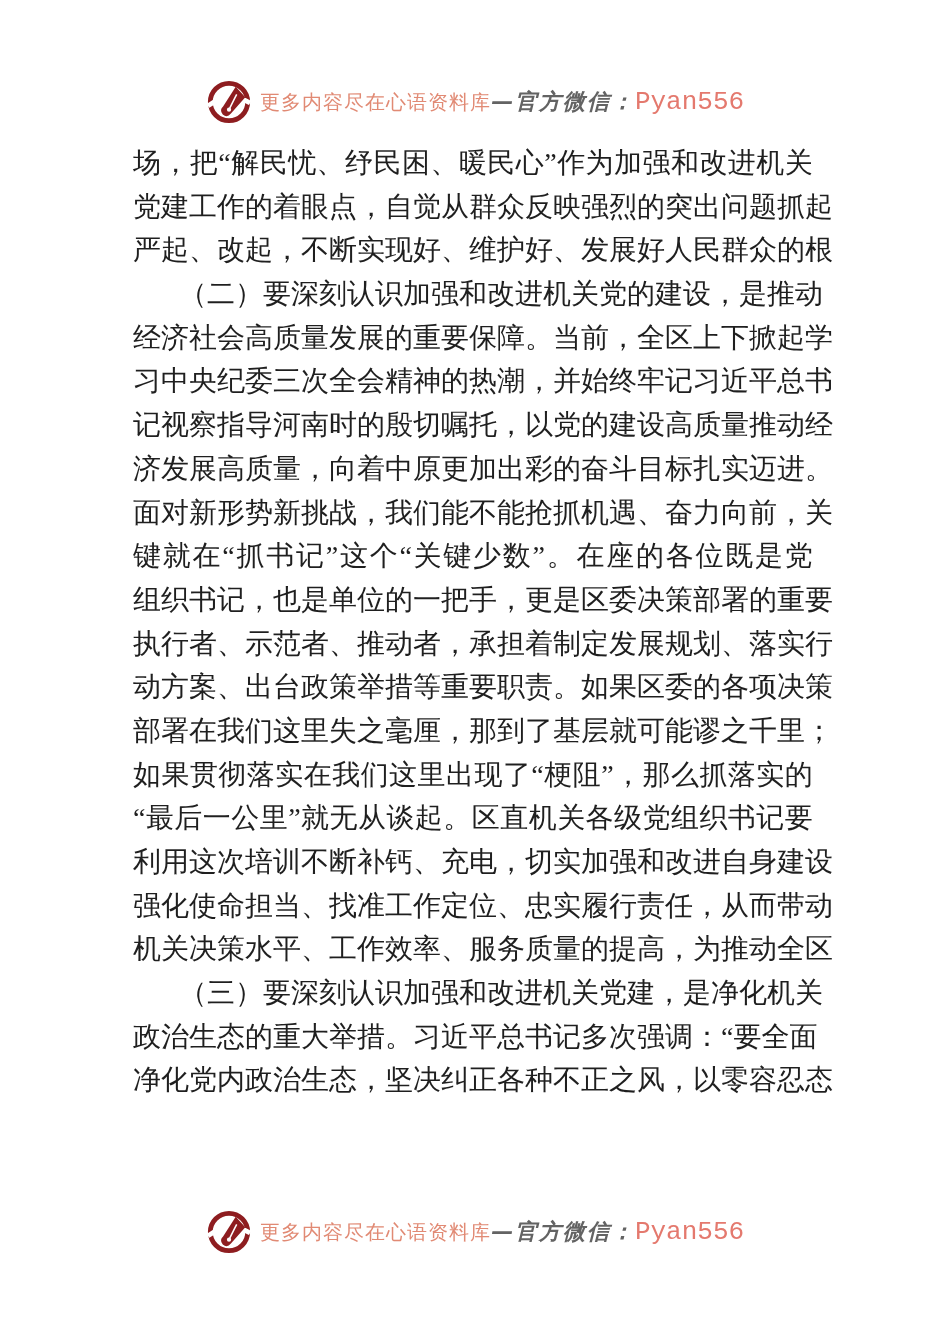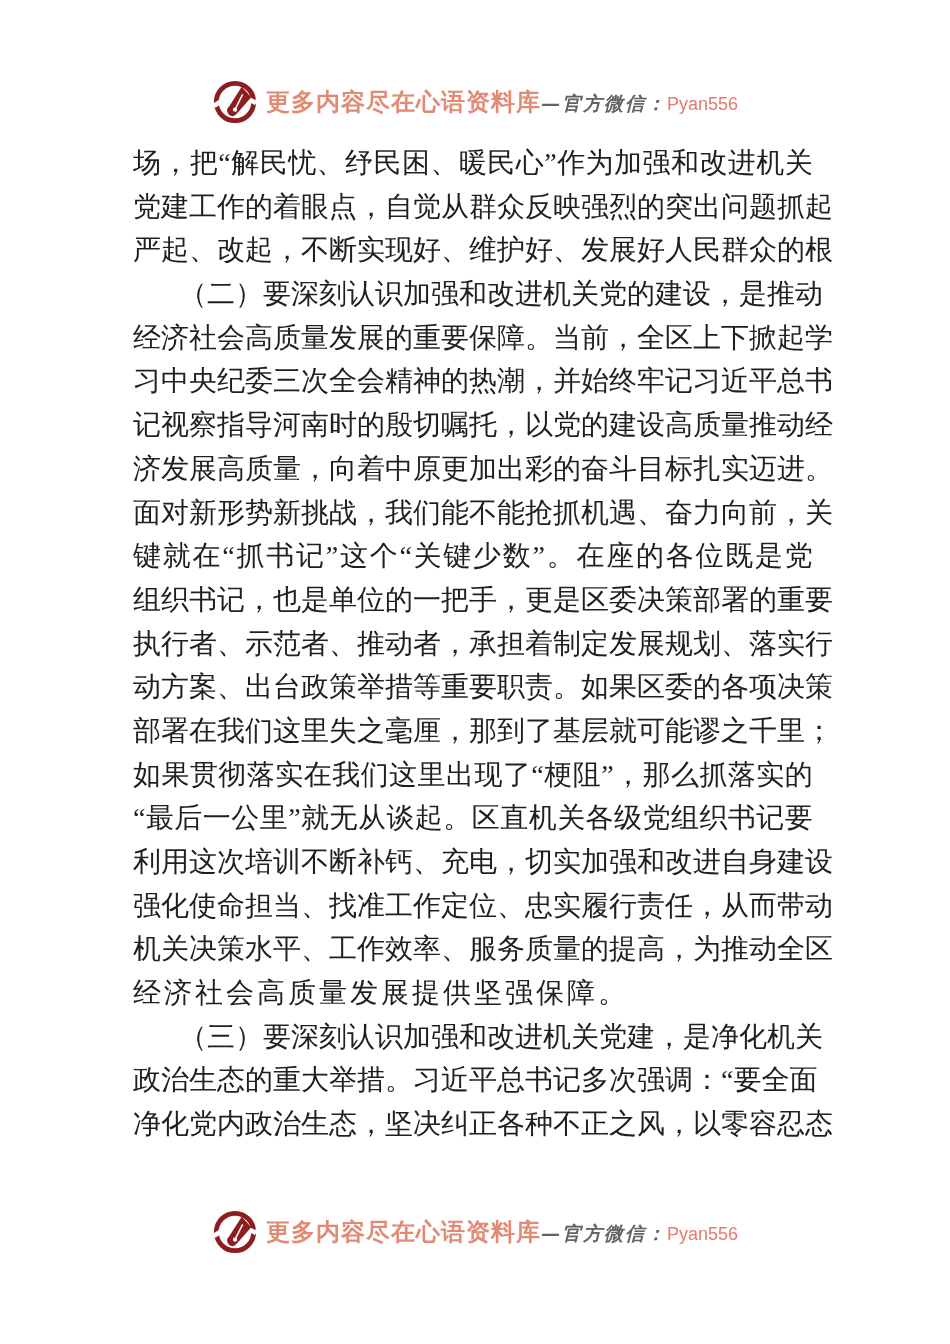--- a/index.html
+++ b/index.html
@@ -12,30 +12,30 @@
   }
   
   .watermark{
     position:absolute;left:0;width:950px;
     display:flex;align-items:center;justify-content:center;
     gap:8px;height:48px;
   }
   .wm-logo{width:46px;height:46px;display:inline-block;flex:0 0 auto;}
   .wm-text{white-space:nowrap;display:inline-block;}
   .wm-main{
-    font-size:24px;font-weight:bold;letter-spacing:1px;
+    font-size:20px;font-weight:normal;letter-spacing:1px;
     font-family:"Liberation Serif","DejaVu Serif",serif;
   }
   .wm-label{
-    font-size:19px;font-style:italic;font-weight:bold;letter-spacing:2px;
+    font-size:22px;font-style:italic;font-weight:bold;letter-spacing:2px;
     font-family:"DejaVu Serif","Liberation Serif",serif;
   }
   .wm-id{
-    font-size:18px;
-    font-family:Liberation Sans, sans-serif;
+    font-size:26px;
+    font-family:Liberation Mono, monospace;
   }
   
   .doc{
     position:absolute;left:133px;top:141px;width:680px;
     color:#1f1f1f;
     font-size:28px;
   }
   .line{
     height:43.7px;
     line-height:43.7px;
@@ -572,21 +572,20 @@
       <span>的</span>
       <span>提</span>
       <span>高</span>
       <span>，</span>
       <span>为</span>
       <span>推</span>
       <span>动</span>
       <span>全</span>
       <span>区</span>
     </div>
-    <div class="line plain">经济社会高质量发展提供坚强保障。</div>
     <div class="line justify indent">
       <span>（</span>
       <span>三</span>
       <span>）</span>
       <span>要</span>
       <span>深</span>
       <span>刻</span>
       <span>认</span>
       <span>识</span>
       <span>加</span>

